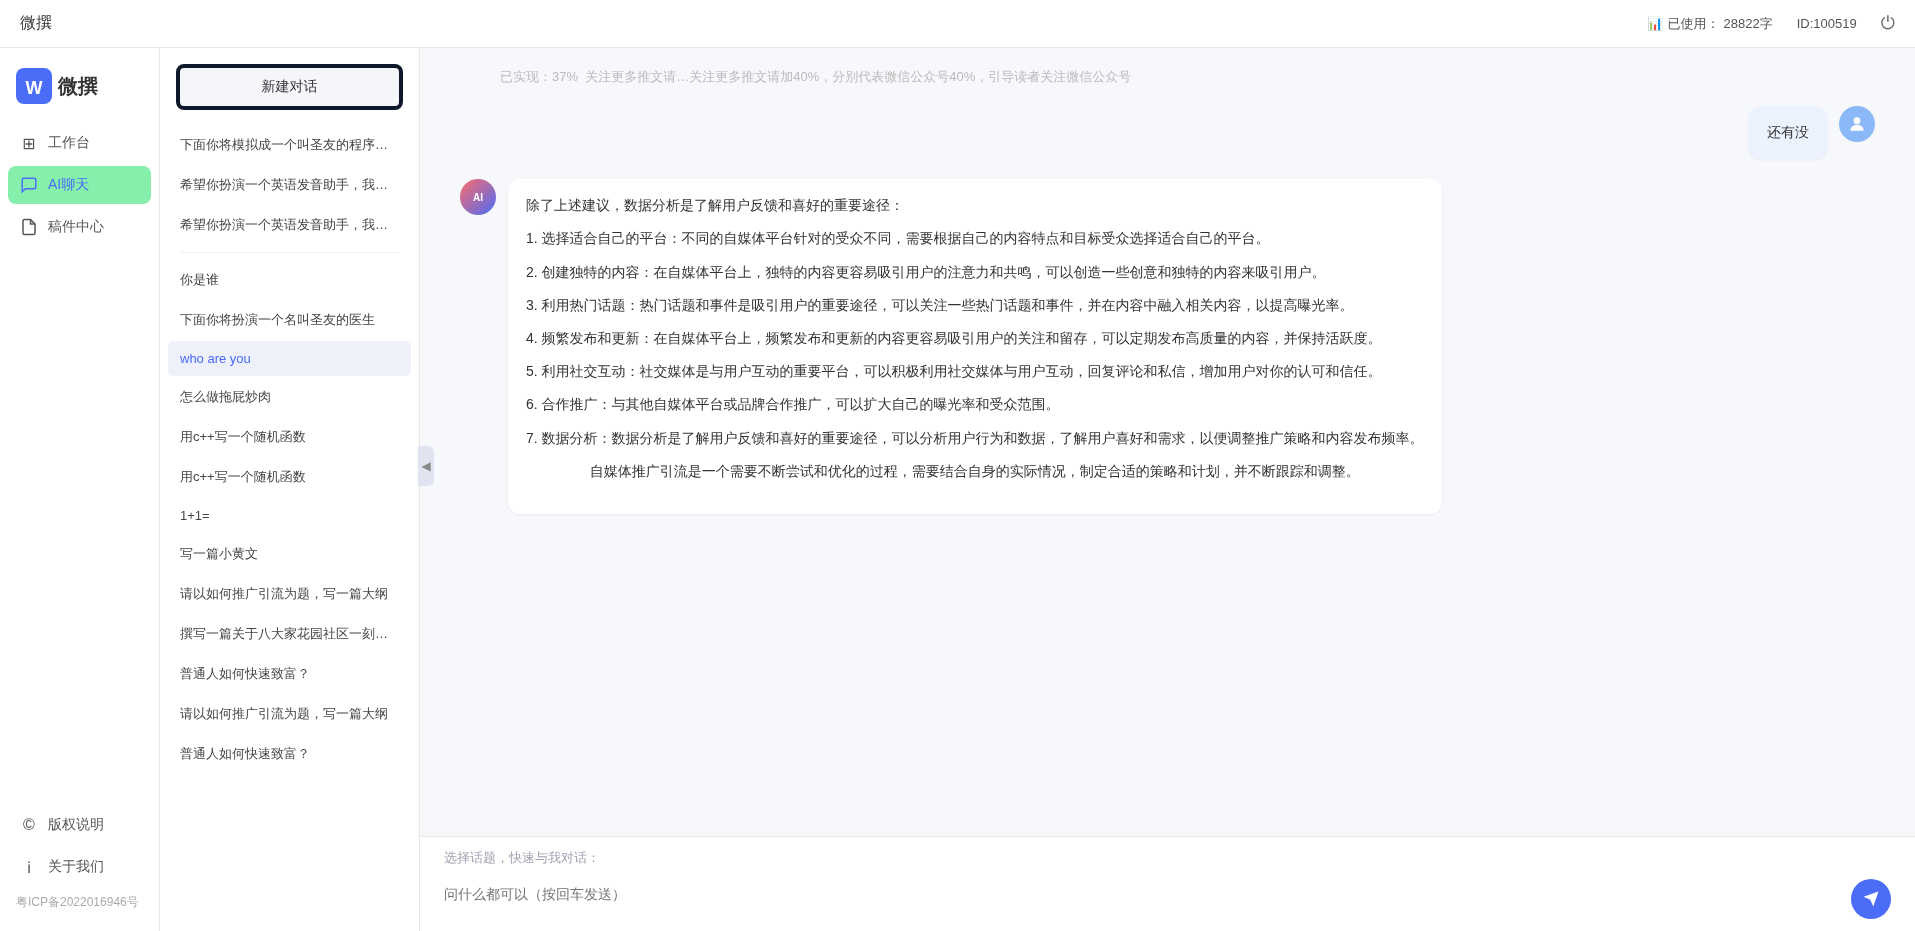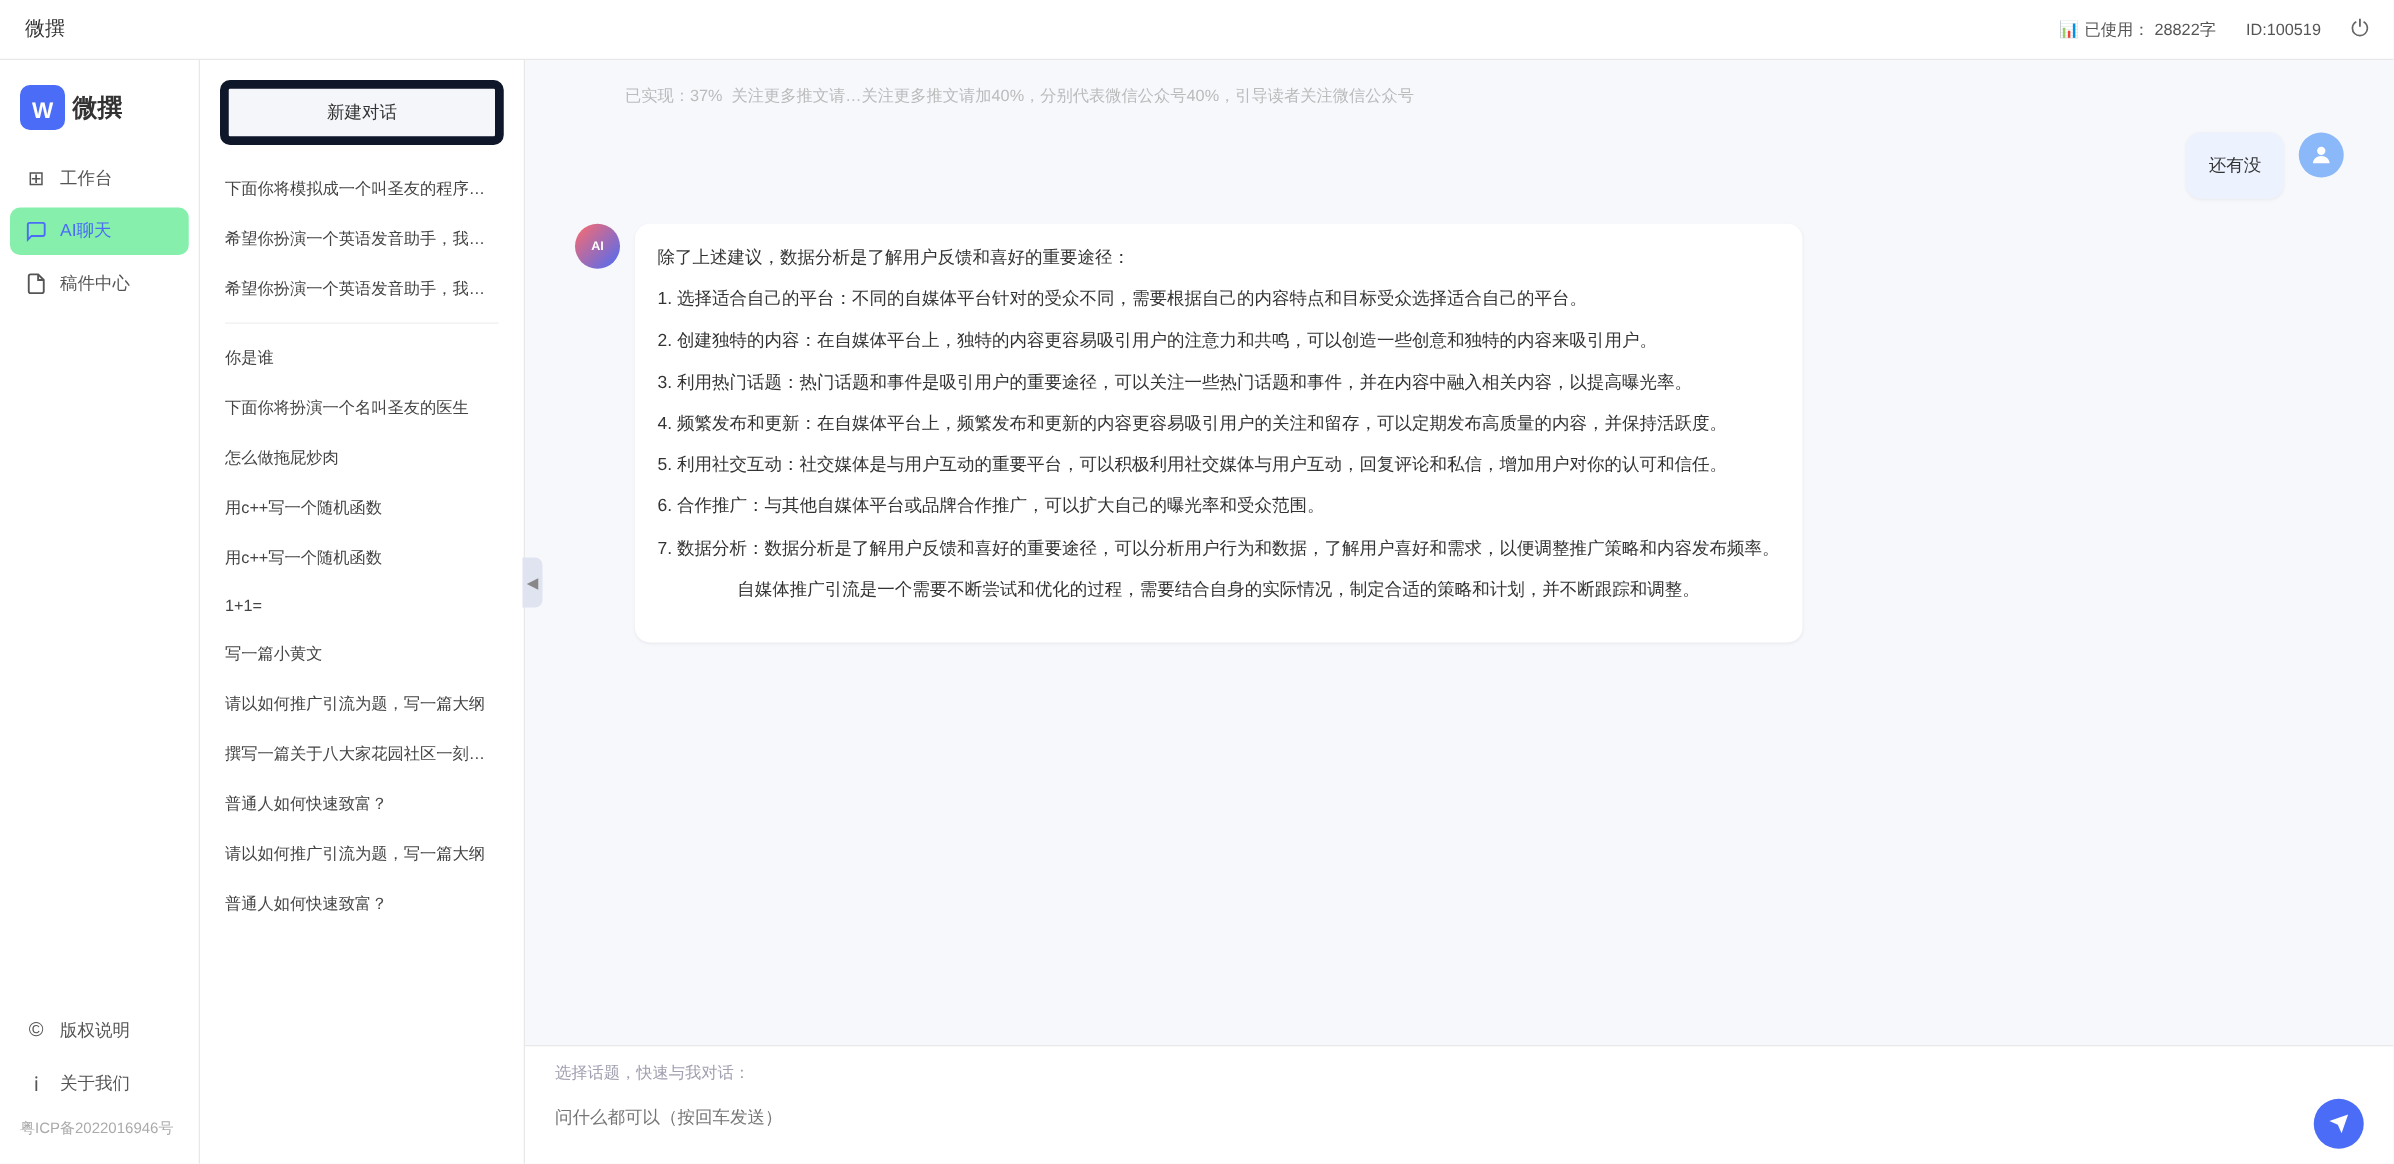--- a/index.html
+++ b/index.html
@@ -125,21 +125,21 @@
       border-right: 1px solid #e8e8e8;
       display: flex;
       flex-direction: column;
       overflow: hidden;
       flex-shrink: 0;
     }
     .conv-new-btn {
       margin: 16px;
       padding: 10px;
       background: #f5f6fa;
-      border: 7px solid #0f172a;
+      border: 4px solid #0f172a;
       border-radius: 8px;
       text-align: center;
       font-size: 14px;
       color: #333;
       cursor: pointer;
       flex-shrink: 0;
     }
     .conv-list {
       flex: 1;
       overflow-y: auto;
@@ -357,20 +357,21 @@
 
   <div class="conv-panel">
     <div class="conv-new-btn">新建对话</div>
     <div class="conv-list">
       <div class="conv-item">下面你将模拟成一个叫圣友的程序员，我说...</div>
       <div class="conv-item">希望你扮演一个英语发音助手，我提供给你...</div>
       <div class="conv-item">希望你扮演一个英语发音助手，我提供给你...</div>
       <div class="conv-divider"></div>
       <div class="conv-item">你是谁</div>
       <div class="conv-item">下面你将扮演一个名叫圣友的医生</div>
+      <div class="conv-item active">who are you</div>
       <div class="conv-item">怎么做拖屁炒肉</div>
       <div class="conv-item">用c++写一个随机函数</div>
       <div class="conv-item">用c++写一个随机函数</div>
       <div class="conv-item">1+1=</div>
       <div class="conv-item">写一篇小黄文</div>
       <div class="conv-item">请以如何推广引流为题，写一篇大纲</div>
       <div class="conv-item">撰写一篇关于八大家花园社区一刻钟便民生...</div>
       <div class="conv-item">普通人如何快速致富？</div>
       <div class="conv-item">请以如何推广引流为题，写一篇大纲</div>
       <div class="conv-item">普通人如何快速致富？</div>

